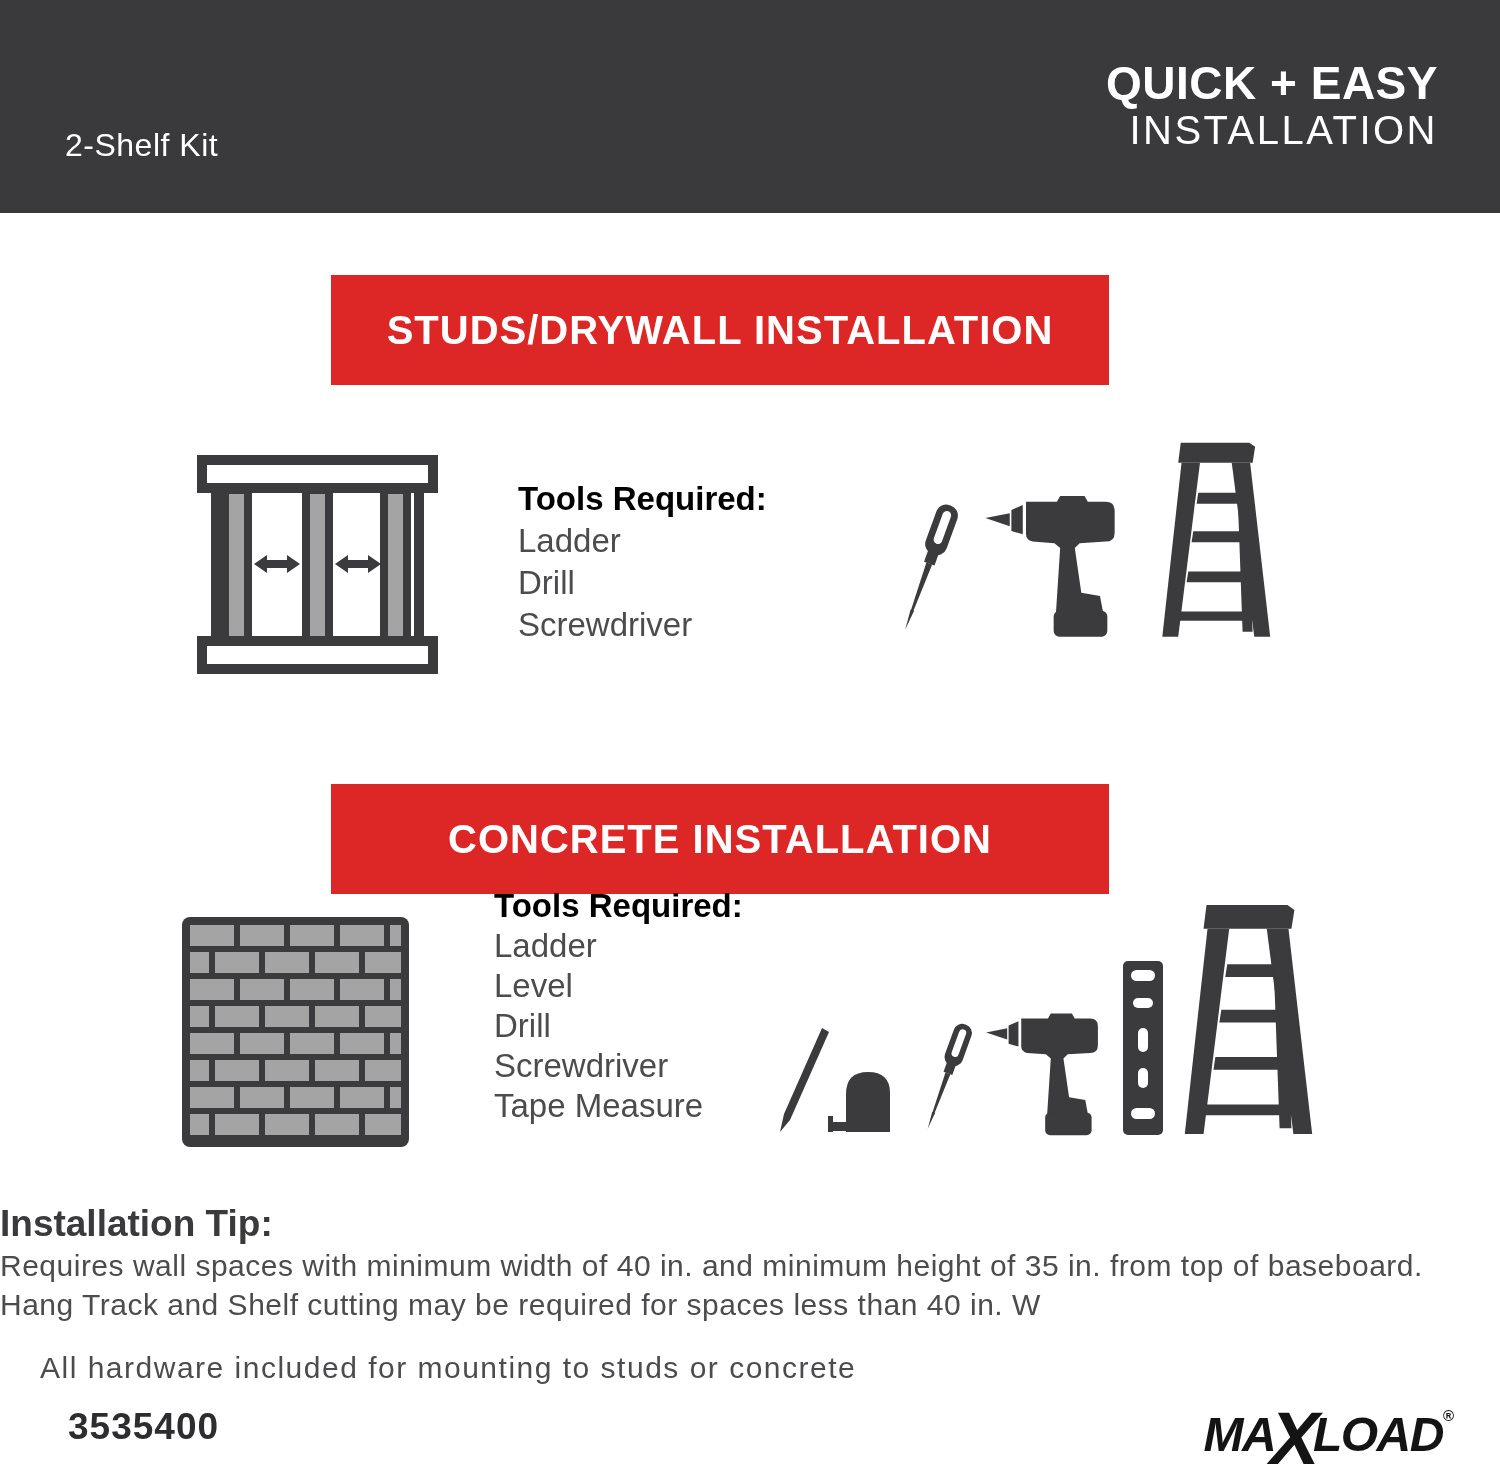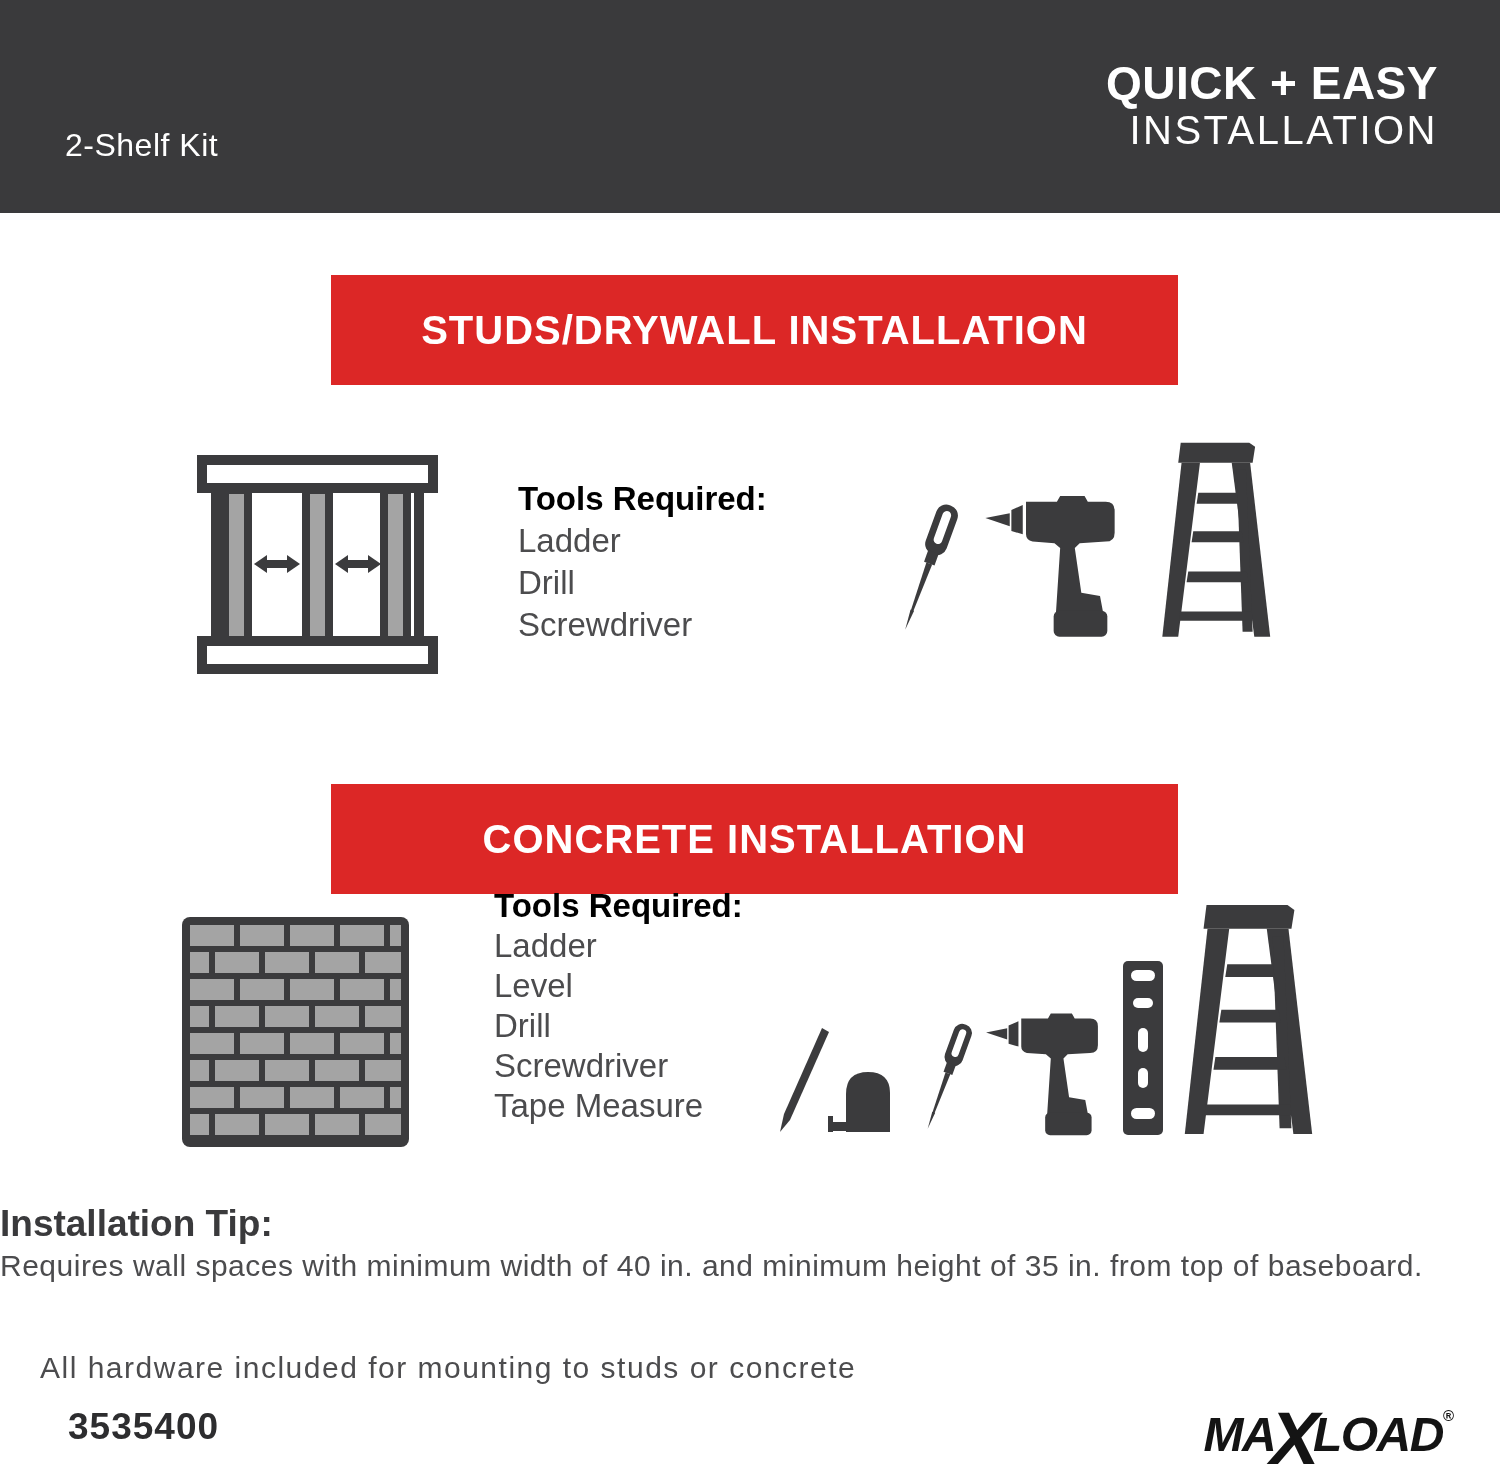--- a/index.html
+++ b/index.html
@@ -8,21 +8,21 @@
   .canvas { position:relative; width:1500px; height:1465px; background:#ffffff; overflow:hidden; }
 
   
   .header { position:absolute; left:0; top:0; width:1500px; height:213px; background:#3a3a3c; }
   .product-title { position:absolute; left:65px; top:127px; color:#ffffff; font-size:32px; font-weight:400; letter-spacing:.5px; }
   .tagline { position:absolute; right:62px; top:58px; text-align:right; color:#ffffff; }
   .tagline-1 { font-size:46px; font-weight:800; letter-spacing:.5px; line-height:50px; }
   .tagline-2 { font-size:40px; font-weight:400; letter-spacing:2.5px; line-height:44px; }
 
   
-  .banner { position:absolute; left:331px; width:847px; height:110px; background:#dc2726;
+  .banner { position:absolute; left:331px; width:778px; height:110px; background:#dc2726;
             display:flex; align-items:center; justify-content:center;
             color:#ffffff; font-size:40px; font-weight:800; letter-spacing:1px; white-space:nowrap; }
   .banner-studs { top:275px; }
   .banner-concrete { top:746px;margin-top:38px; }
 
   
   .tools { position:absolute; font-size:33px; color:#4c4c4e; font-weight:400; }
   .tools-heading { color:#000000; font-weight:700; }
   .tools-1 { left:518px; top:478px; line-height:42px; }
   .tools-2 { left:494px; top:886px; line-height:40px; }
@@ -225,19 +225,20 @@
         <polygon points="51,62 97,62 99,75 49,75"></polygon>
         <polygon points="45,108 103,108 105,121 43,121"></polygon>
         <polygon points="39,156 109,156 111,169 37,169"></polygon>
         <polygon points="29,204 115,204 116,215 28,215"></polygon>
       </g>
     </svg>
   </div>
 
   <div class="center-text tip-heading">Installation Tip:</div>
   <div class="center-text tip-line1">Requires wall spaces with minimum width of 40 in. and minimum height of 35 in. from top of baseboard.</div>
+  <div class="center-text tip-line2">Hang Track and Shelf cutting may be required for spaces less than 40 in. W</div>
   <div class="center-text hardware-note">All hardware included for mounting to studs or concrete</div>
 
   <div class="model-number">3535400</div>
 
   <div class="brand"><span>MA</span><span class="brand-x">X</span><span>LOAD</span><span class="brand-reg">®</span></div>
 
 </div>
 
 </body></html>

